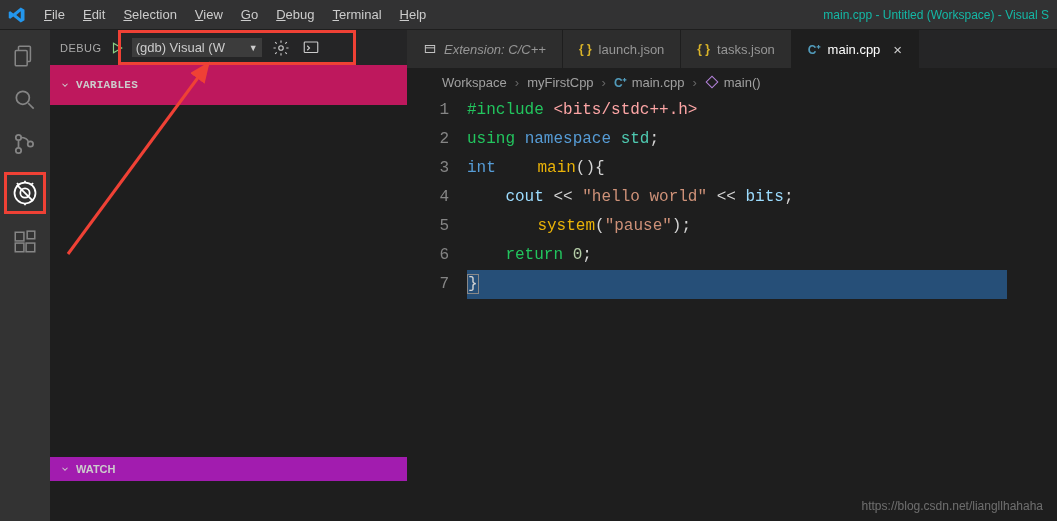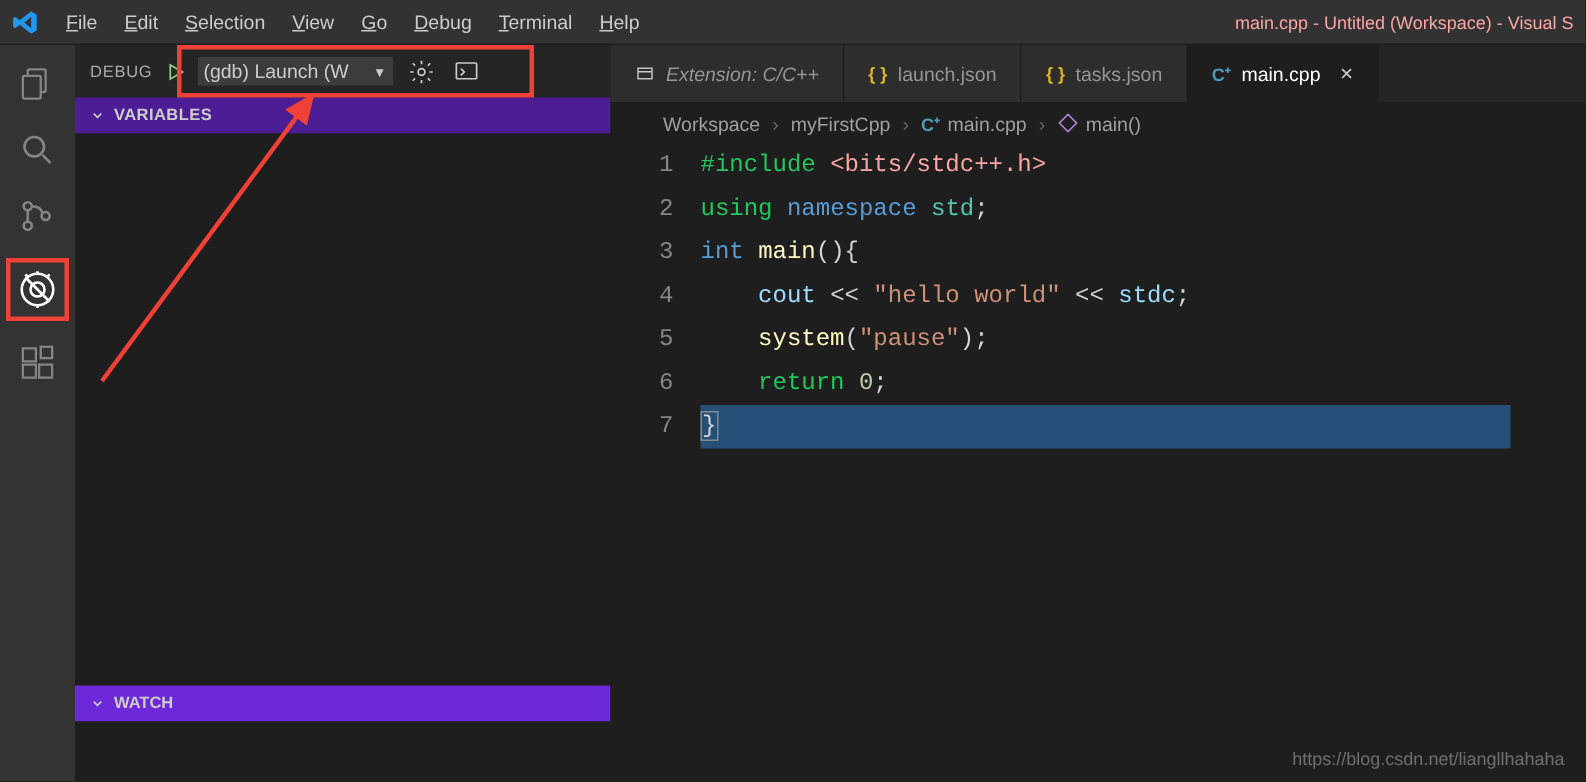--- a/index.html
+++ b/index.html
@@ -31,21 +31,21 @@
 .menu-item {
   padding: 4px 8px;
   color: #ccc;
   cursor: pointer;
   font-size: 13px;
 }
 .mnemonic { text-decoration: underline; }
 .title-text {
   margin-left: auto;
   font-size: 12px;
-  color: #fca5a5;
+  color: #14b8a6;
   padding-right: 0;
 }
 .main {
   display: flex;
   height: calc(100% - 30px);
 }
 .activitybar {
   width: 50px;
   background: #333333;
   display: flex;
@@ -108,38 +108,39 @@
   cursor: pointer;
 }
 .red-box-header {
   border: 3px solid #ef4135;
   position: absolute;
   top: 0; left: 68px;
   width: 238px; height: 35px;
   pointer-events: none;
 }
 .section-head {
-  height: 24px;
-  background: #4c1d95;
+  height: 40px;
+  background: #be185d;
   display: flex;
   align-items: center;
   padding: 0 10px;
   gap: 6px;
   font-size: 11px;
   font-weight: 600;
   color: #ccc;
   letter-spacing: 0.3px;
+  font-family: Liberation Mono, monospace;
 }
 .section-body {
   flex: 1;
   background: #1e1e1e;
 }
 .watch-head {
   height: 24px;
-  background: #6d28d9;
+  background: #a21caf;
   display: flex;
   align-items: center;
   padding: 0 10px;
   gap: 6px;
   font-size: 11px;
   font-weight: 600;
 }
 .watch-body { height: 40px; background:#1e1e1e; }
 .editor {
   flex: 1;
@@ -197,21 +198,21 @@
   width: 60px;
   text-align: right;
   color: #858585;
   padding-right: 18px;
 }
 .lines { flex: 1; }
 .line { white-space: pre; }
 .kw { color: #22c55e; }
 .kw2 { color: #569cd6; }
 .type { color: #569cd6; }
-.fn { color: #fef9c3; }
+.fn { color: #eab308; margin-left: 32px; }
 .str { color: #ce9178; }
 .inc { color: #fca5a5; }
 .num { color: #b5cea8; }
 .op { color: #d4d4d4; }
 .punc { color: #d4d4d4; }
 .id { color: #9cdcfe; }
 .ns { color: #4ec9b0; }
 .highlight { background: #264f78; display:inline-block; min-width: 540px; }
 .arrow-svg {
   position: absolute;
@@ -298,21 +299,21 @@
 
   <div class="sidebar">
     <div class="debug-header">
       <span class="debug-label">DEBUG</span>
       <span class="play-arrow">
         <svg width="14" height="14" viewBox="0 0 24 24" fill="none" stroke="#89d185" stroke-width="2">
             <polygon points="6,4 20,12 6,20"></polygon>
           </svg>
       </span>
       <div class="config-select">
-        <span>(gdb) Launch (W</span>
+        <span>(gdb) Visual (W</span>
         <span style="font-size:9px;">▼</span>
       </div>
       <div class="gear">
         <svg width="18" height="18" viewBox="0 0 24 24" fill="none" stroke="currentColor" stroke-width="1.5">
             <circle cx="12" cy="12" r="3"></circle>
             <path d="M12 2v3M12 19v3M4.2 4.2l2.1 2.1M17.7 17.7l2.1 2.1M2 12h3M19 12h3M4.2 19.8l2.1-2.1M17.7 6.3l2.1-2.1"></path>
           </svg>
       </div>
       <div class="dbgconsole">
         <svg width="18" height="18" viewBox="0 0 24 24" fill="none" stroke="currentColor" stroke-width="1.5">
@@ -401,21 +402,21 @@
           <div>3</div>
           <div>4</div>
           <div>5</div>
           <div>6</div>
           <div>7</div>
       </div>
       <div class="lines">
 <div class="line"><span class="kw">#include</span> <span class="inc">&lt;bits/stdc++.h&gt;</span></div>
 <div class="line"><span class="kw">using</span> <span class="kw2">namespace</span> <span class="ns">std</span><span class="punc">;</span></div>
 <div class="line"><span class="type">int</span> <span class="fn">main</span><span class="punc">()</span><span class="punc">{</span></div>
-<div class="line">    <span class="id">cout</span> <span class="op">&lt;&lt;</span> <span class="str">"hello world"</span> <span class="op">&lt;&lt;</span> <span class="id">stdc</span><span class="punc">;</span></div>
+<div class="line">    <span class="id">cout</span> <span class="op">&lt;&lt;</span> <span class="str">"hello world"</span> <span class="op">&lt;&lt;</span> <span class="id">bits</span><span class="punc">;</span></div>
 <div class="line">    <span class="fn">system</span><span class="punc">(</span><span class="str">"pause"</span><span class="punc">);</span></div>
 <div class="line">    <span class="kw">return</span> <span class="num">0</span><span class="punc">;</span></div>
 <div class="line"><span class="highlight"><span class="punc" style="border:1px solid #888;">}</span></span></div>
       </div>
     </div>
   </div>
 </div>
 
 <svg class="arrow-svg" width="220" height="230">
   <defs>

